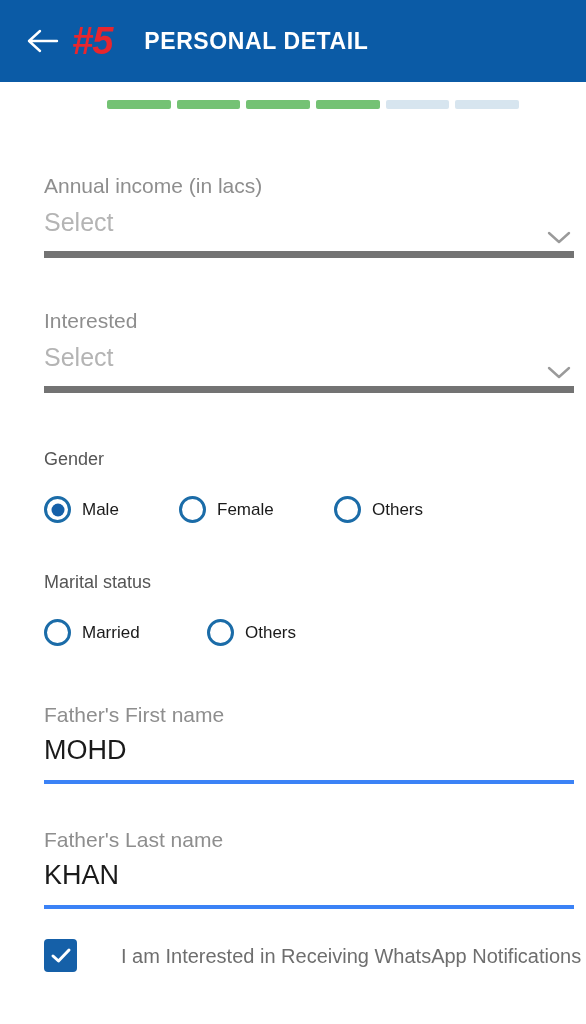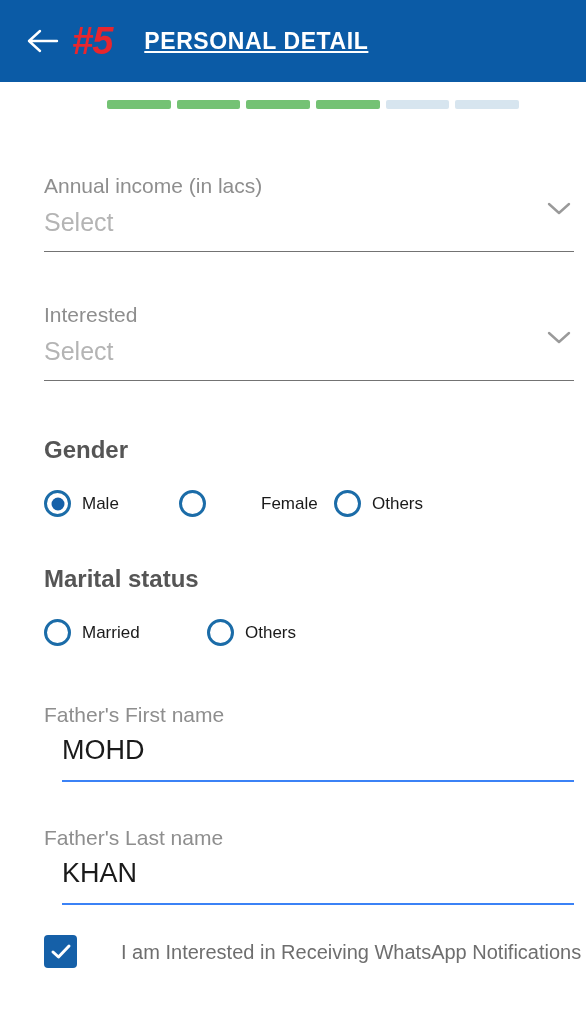--- a/index.html
+++ b/index.html
@@ -34,21 +34,20 @@
     line-height:1;
     flex:0 0 auto;
   }
   .appbar-title{
     font-size:23px;
     font-weight:bold;
     color:#ffffff;
     letter-spacing:0.6px;
     margin-left:32px;
     flex:0 0 auto;
-    text-decoration:underline;
   }
 
   
   .progress-wrap{
     position:absolute;
     left:107px; top:100px;
     width:412px; height:9px;
     display:flex;
     gap:6px;
   }
@@ -71,51 +70,50 @@
   }
 
   .field-label{
     font-size:21px;
     color:#8e8e8e;
     line-height:1;
   }
   .select-row{
     position:relative;
     display:flex;
-    align-items:flex-start;
+    align-items:flex-end;
     justify-content:space-between;
-    border-bottom:1px solid #737373;
+    border-bottom:7px solid #737373;
   }
   .select-value{
     font-size:25px;
     color:#b4b4b4;
     line-height:1;
     padding:14px 0 16px 0;
   }
   .chevron{
     width:26px; height:26px;
     display:flex; align-items:center; justify-content:center;
     margin-right:2px;
   }
   .chevron svg{ display:block; }
 
   .text-row{
-    border-bottom:2px solid #3b82f6;
-    margin-left:18px;
+    border-bottom:4px solid #3b82f6;
   }
   .text-value{
     font-size:27px;
     color:#1a1a1a;
     line-height:1;
     padding:12px 0 16px 0;
   }
 
   .group-label{
-    font-size:24px;
-    font-weight:bold;
+    font-size:18px;
+    font-weight:normal;
     color:#555555;
     line-height:1;
   }
 
   
   .radio-row{
     display:flex;
     align-items:center;
   }
   .radio-opt{
@@ -220,21 +218,21 @@
     </div>
   </div>
 
   <div class="field" style="margin-top:57px;">
     <div class="group-label">Gender</div>
     <div class="radio-row" style="margin-top:28px;">
       <div class="radio-opt" style="width:135px;">
         <span class="radio checked"></span>
         <span class="radio-label">Male</span>
       </div>
-      <div class="radio-opt" style="width:155px;gap:44px;">
+      <div class="radio-opt" style="width:155px;">
         <span class="radio"></span>
         <span class="radio-label">Female</span>
       </div>
       <div class="radio-opt">
         <span class="radio"></span>
         <span class="radio-label">Others</span>
       </div>
     </div>
   </div>
 

